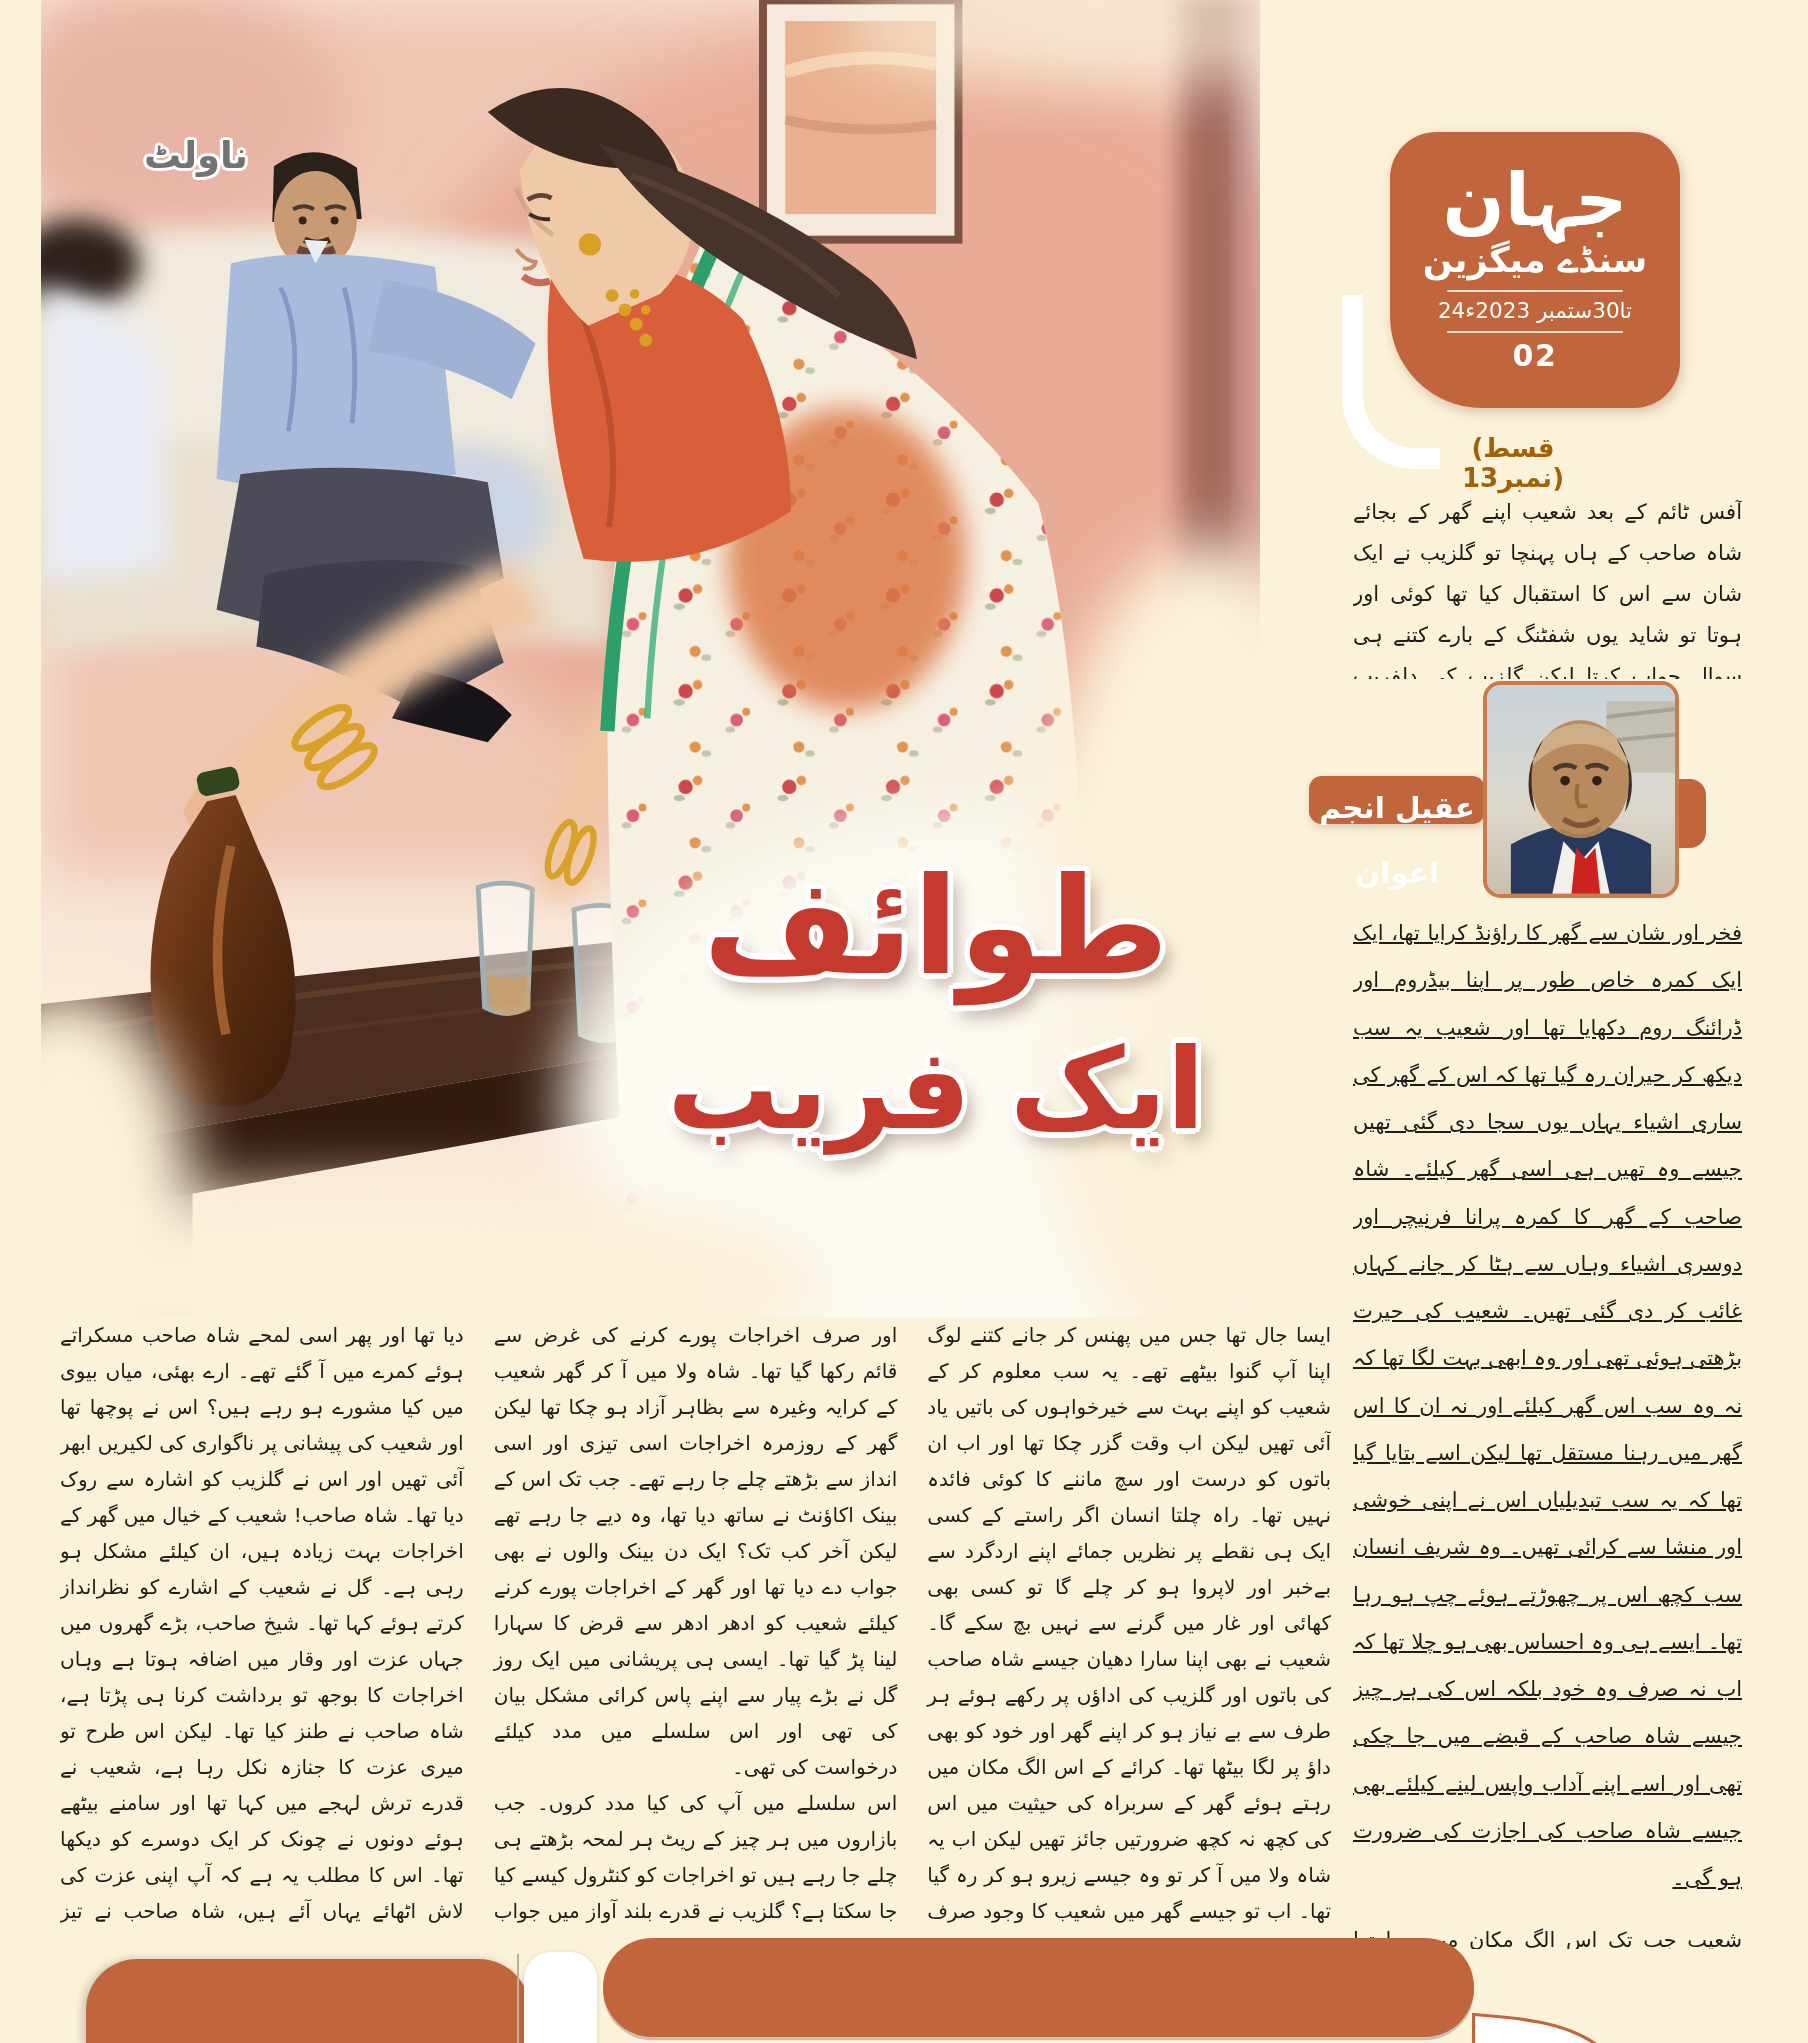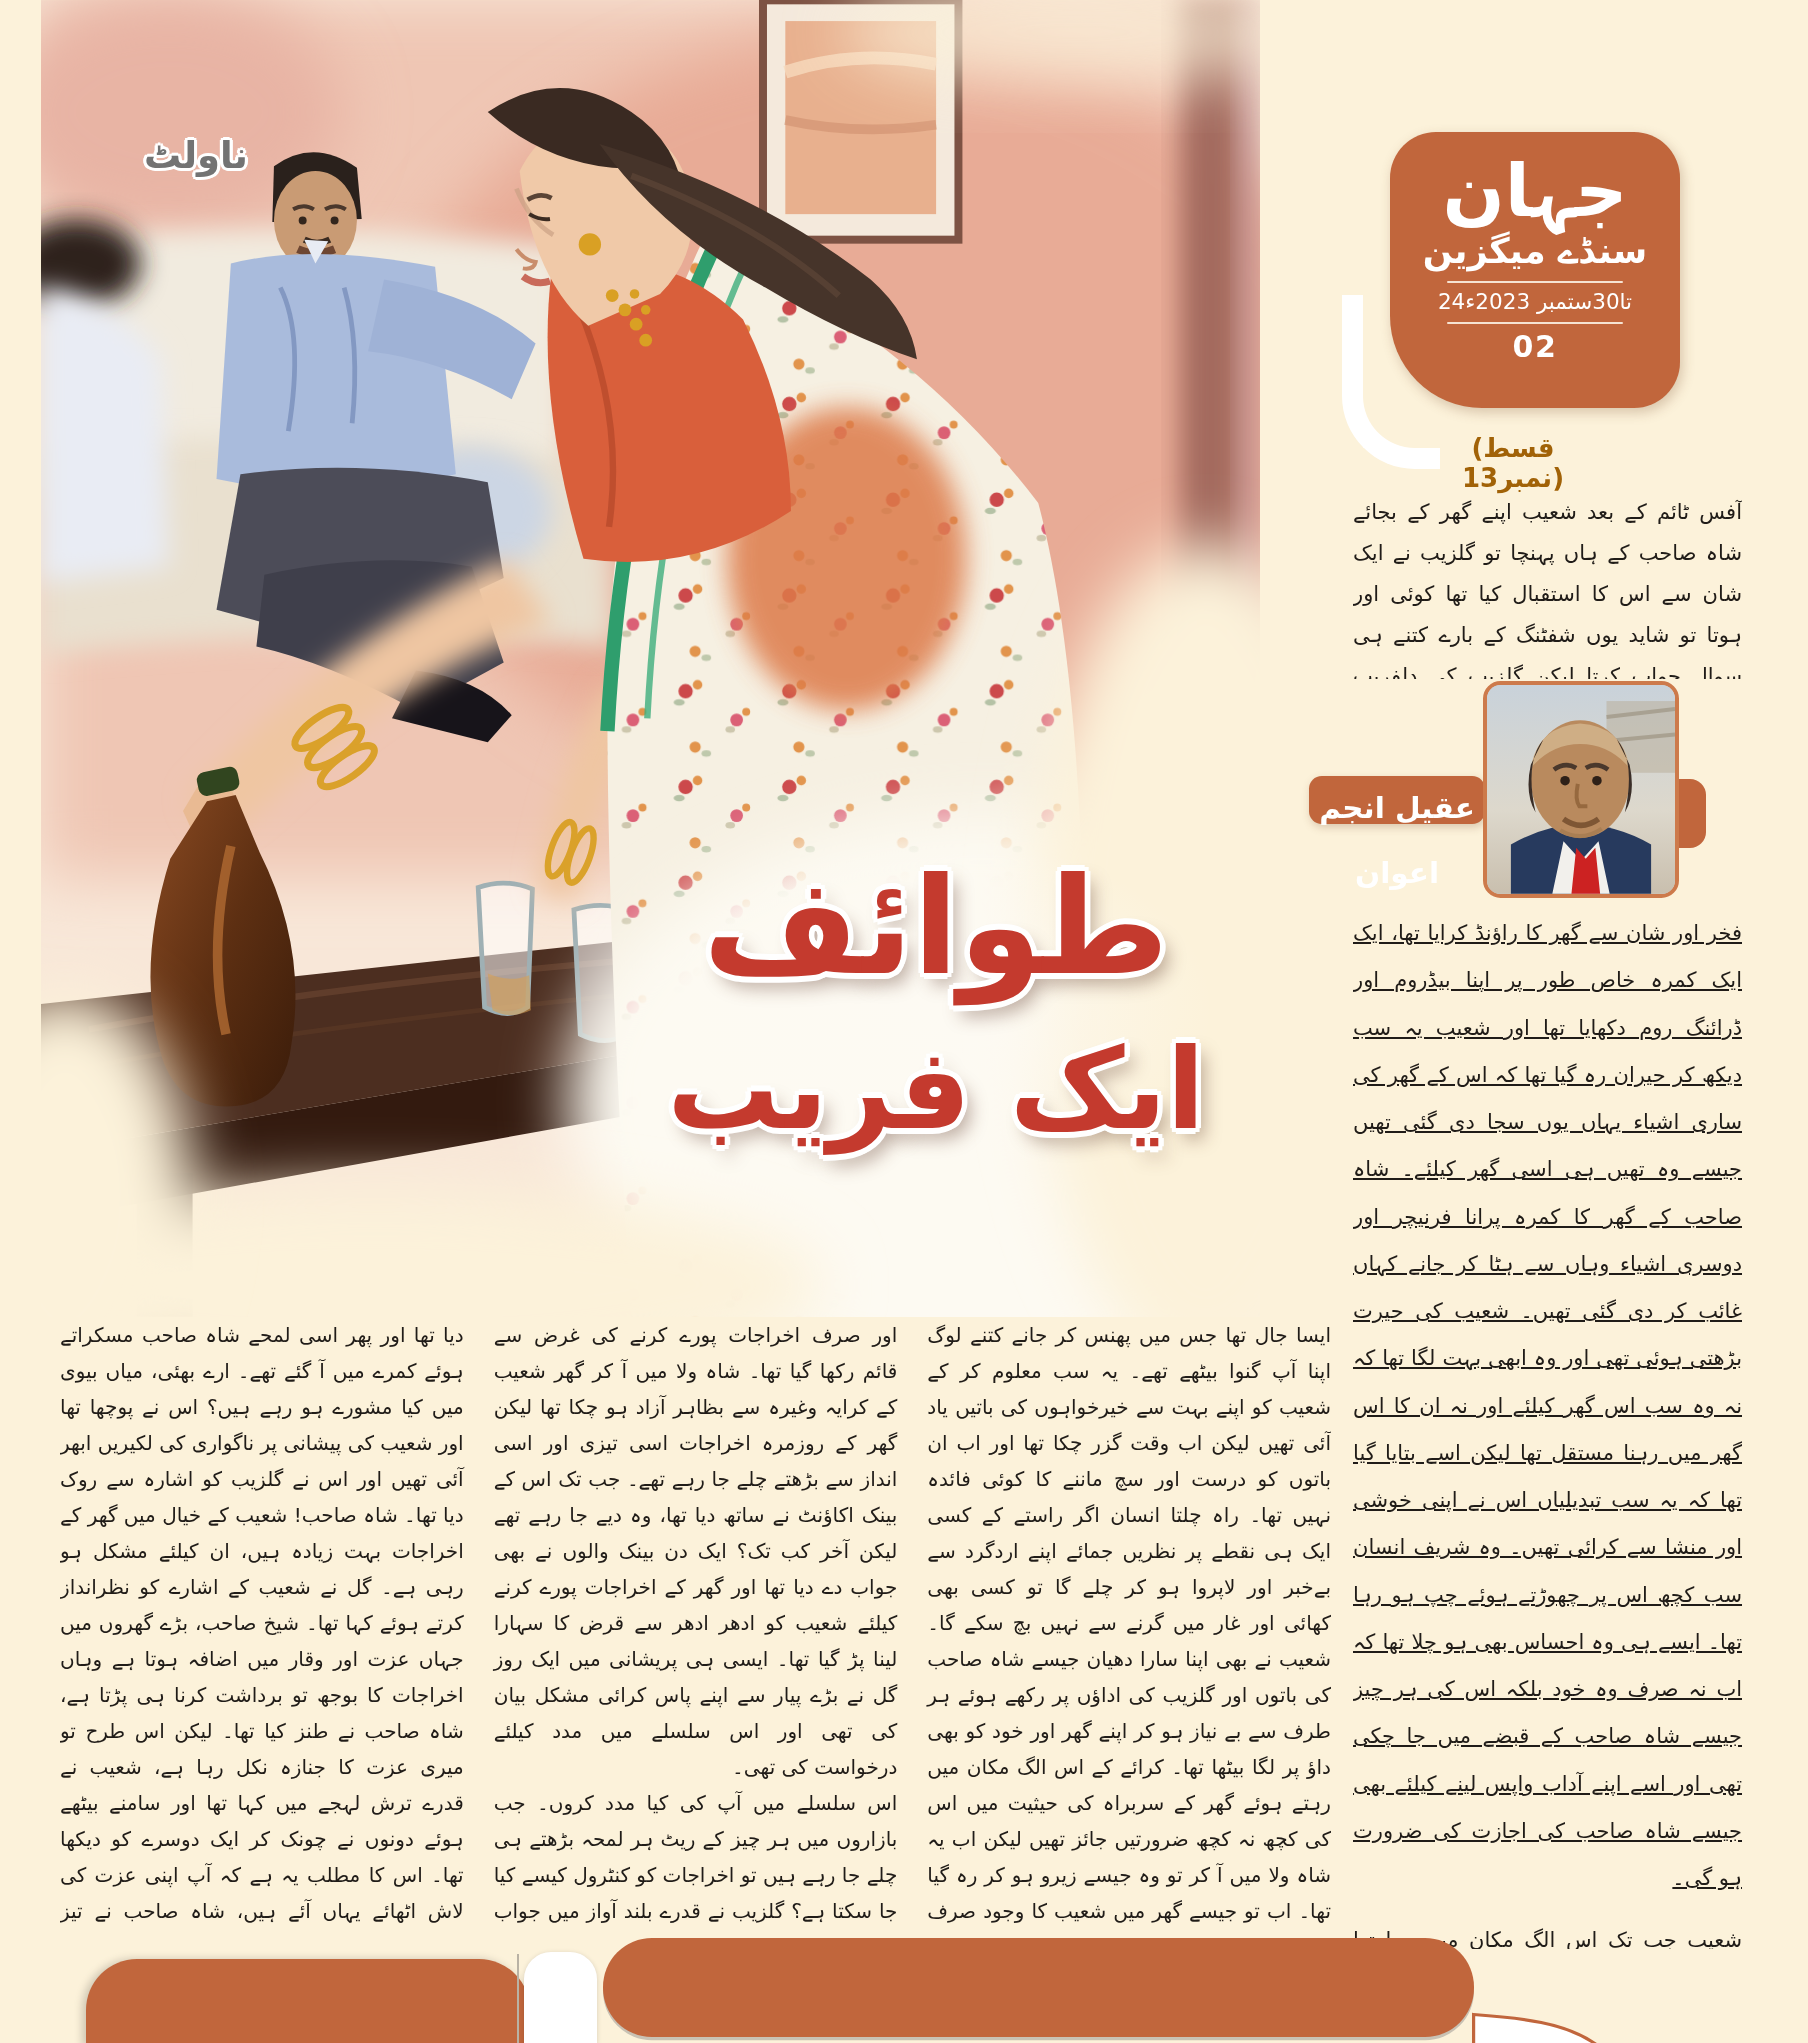--- a/index.html
+++ b/index.html
@@ -8,21 +8,21 @@
   
   .illus{position:absolute;left:41px;top:0;width:1219px;height:1317px;}
   
   .novlabel{position:absolute;left:144px;top:134px;font-size:37px;font-weight:bold;color:#737373;
     text-shadow:-3.2px 0 0 #fff,3.2px 0 0 #fff,0 -3.2px 0 #fff,0 3.2px 0 #fff,-2.4px -2.4px 0 #fff,2.4px 2.4px 0 #fff,-2.4px 2.4px 0 #fff,2.4px -2.4px 0 #fff;}
   
   .masthead{position:absolute;left:1390px;top:132px;width:290px;height:276px;background:#c1663c;
     border-radius:46px 46px 46px 92px;color:#fff;text-align:center;box-shadow:2.4px 4.8px 11.2px rgba(120,70,40,.25);z-index:3;}
   .mast-j{position:absolute;left:1342px;top:295px;width:77px;height:153px;border-left:21px solid #fff;
     border-bottom:21px solid #fff;border-bottom-left-radius:73px;z-index:2;}
-  .mast-t1{font-size:73px;font-weight:bold;line-height:1.05;margin-top:21px;}
+  .mast-t1{font-size:73px;font-weight:bold;line-height:1.05;margin-top:30px;}
   .mast-t2{font-size:35px;font-weight:bold;line-height:1.1;margin-top:2px;}
   .mast-rule{width:176px;height:1.6px;background:#f6e3d2;margin:11.2px auto 6.4px auto;border-radius:1.6px;}
   .mast-date{font-size:21.5px;font-weight:normal;}
   .mast-rule2{width:176px;height:1.6px;background:#f6e3d2;margin:8px auto 4.8px auto;border-radius:1.6px;}
   .mast-page{font-size:30px;font-weight:bold;letter-spacing:1.6px;}
   
   .episode{position:absolute;left:1417px;top:433px;width:192px;text-align:center;font-size:26px;color:#a16207;font-weight:bold;}
   
   .utext{direction:rtl;text-align:justify;color:#201c18;}
   .intro{position:absolute;left:1353px;top:492px;width:389px;height:187px;font-size:21px;line-height:1.95;overflow:hidden;}

